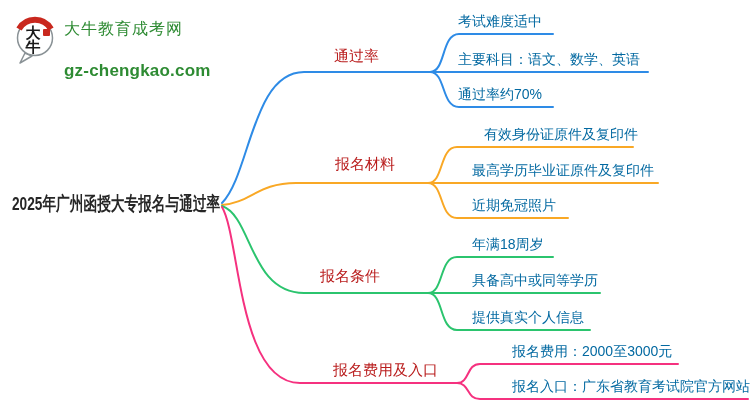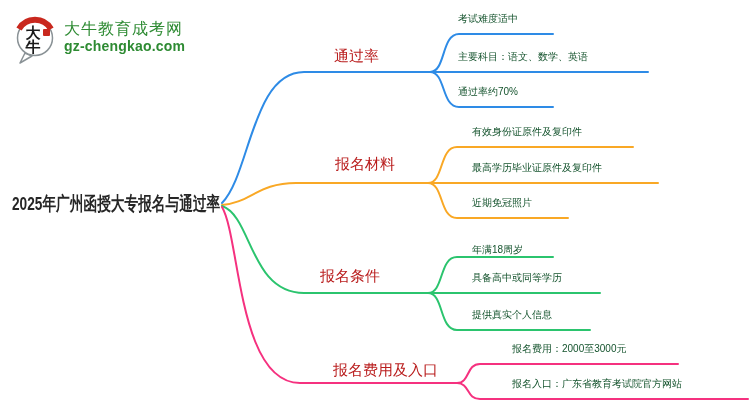--- a/index.html
+++ b/index.html
@@ -3,32 +3,32 @@
 <meta charset="utf-8">
 <style>
   html,body{margin:0;padding:0;background:#fff;}
   .stage{
     position:relative;width:750px;height:410px;background:#ffffff;overflow:hidden;
     font-family:"Liberation Sans","DejaVu Sans",sans-serif;
   }
   .connectors{position:absolute;left:0;top:0;}
   .connectors path{fill:none;stroke-width:2;stroke-linecap:round;}
   .node{
-    position:absolute;white-space:nowrap;line-height:1.2;color:#14532d;font-size:10px;
+    position:absolute;white-space:nowrap;line-height:1.2;color:#0369a1;font-size:14px;
   }
   .branch-label{font-size:15px;color:#b91c1c;}
   .root-label{
     font-size:19px;font-weight:700;color:#262626;
     transform:scaleX(0.72);transform-origin:left center;
   }
   
   .logo{position:absolute;left:13px;top:13px;display:flex;align-items:flex-start;gap:7px;cursor:pointer;}
   .logo-text{display:flex;flex-direction:column;justify-content:center;padding-top:7px;}
   .logo-title{font-size:16px;font-weight:400;color:#2e8b33;letter-spacing:1px;line-height:1.15;}
-  .logo-url{font-size:14px;font-weight:700;color:#2e8b33;letter-spacing:0.2px;line-height:1.2;}
+  .logo-url{font-size:17px;font-weight:700;color:#2e8b33;letter-spacing:0.2px;line-height:1.2;margin-top:23px;}
 </style>
 </head>
 <body>
 
 <div class="stage">
 
   <svg class="connectors" width="750" height="410" viewBox="0 0 750 410">
 
     <path d="M222,203 C250,175 252,72 304,72 L430,72" stroke="#2E8BE6"></path>
     <path d="M430,72 C446,72 441,34 459,34 L553,34" stroke="#2E8BE6"></path>
@@ -69,24 +69,24 @@
 
   <div class="node branch-label" style="left:334px;top:47px">通过率</div>
   <div class="node branch-label" style="left:335px;top:155px">报名材料</div>
   <div class="node branch-label" style="left:320px;top:267px">报名条件</div>
   <div class="node branch-label" style="left:333px;top:361px">报名费用及入口</div>
 
   <div class="node" style="left:458px;top:13px">考试难度适中</div>
   <div class="node" style="left:458px;top:51px">主要科目：语文、数学、英语</div>
   <div class="node" style="left:458px;top:86px">通过率约70%</div>
 
-  <div class="node" style="left:472px;top:126px">有效身份证原件及复印件</div>
+  <div class="node" style="left:484px;top:126px">有效身份证原件及复印件</div>
   <div class="node" style="left:472px;top:162px">最高学历毕业证原件及复印件</div>
   <div class="node" style="left:472px;top:197px">近期免冠照片</div>
 
-  <div class="node" style="left:472px;top:244px">年满18周岁</div>
+  <div class="node" style="left:472px;top:236px">年满18周岁</div>
   <div class="node" style="left:472px;top:272px">具备高中或同等学历</div>
   <div class="node" style="left:472px;top:309px">提供真实个人信息</div>
 
   <div class="node" style="left:512px;top:343px">报名费用：2000至3000元</div>
   <div class="node" style="left:512px;top:378px">报名入口：广东省教育考试院官方网站</div>
 
 </div>
 
 </body></html>

